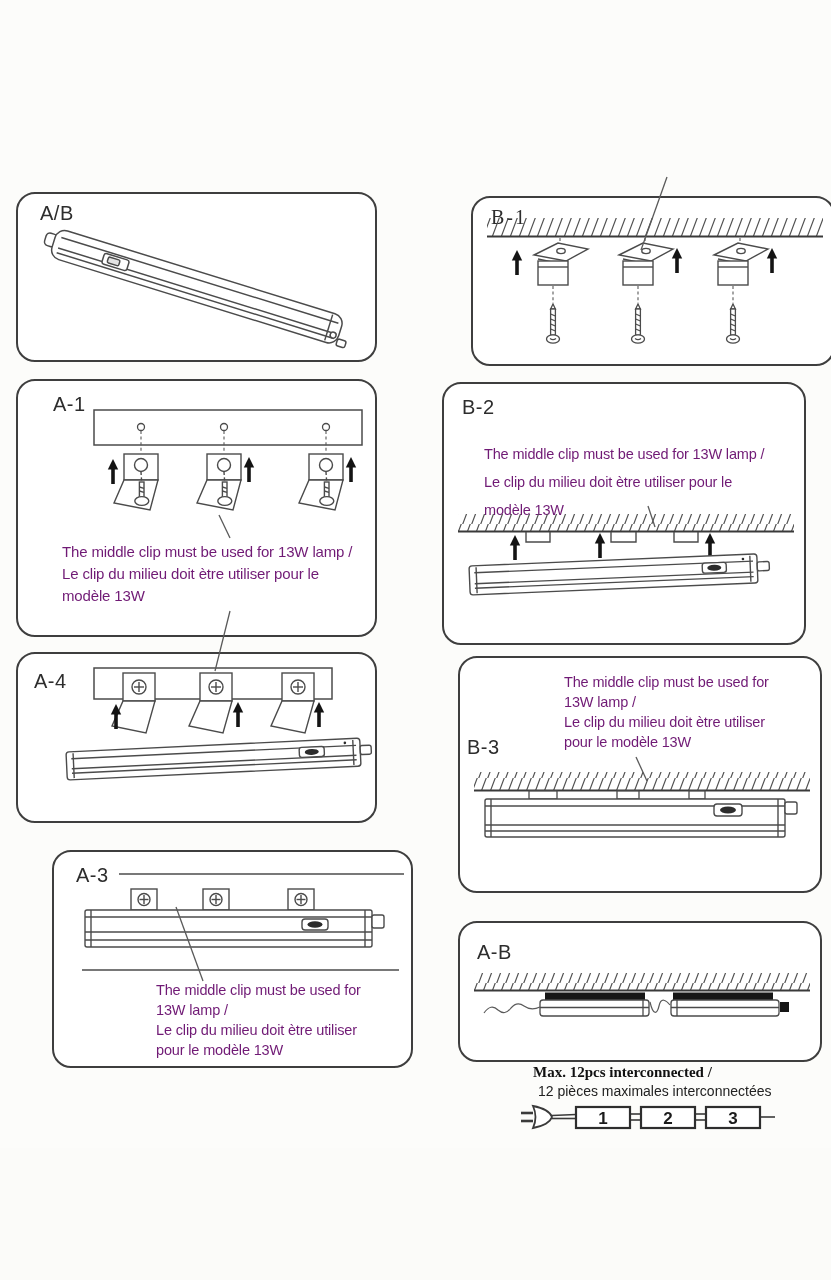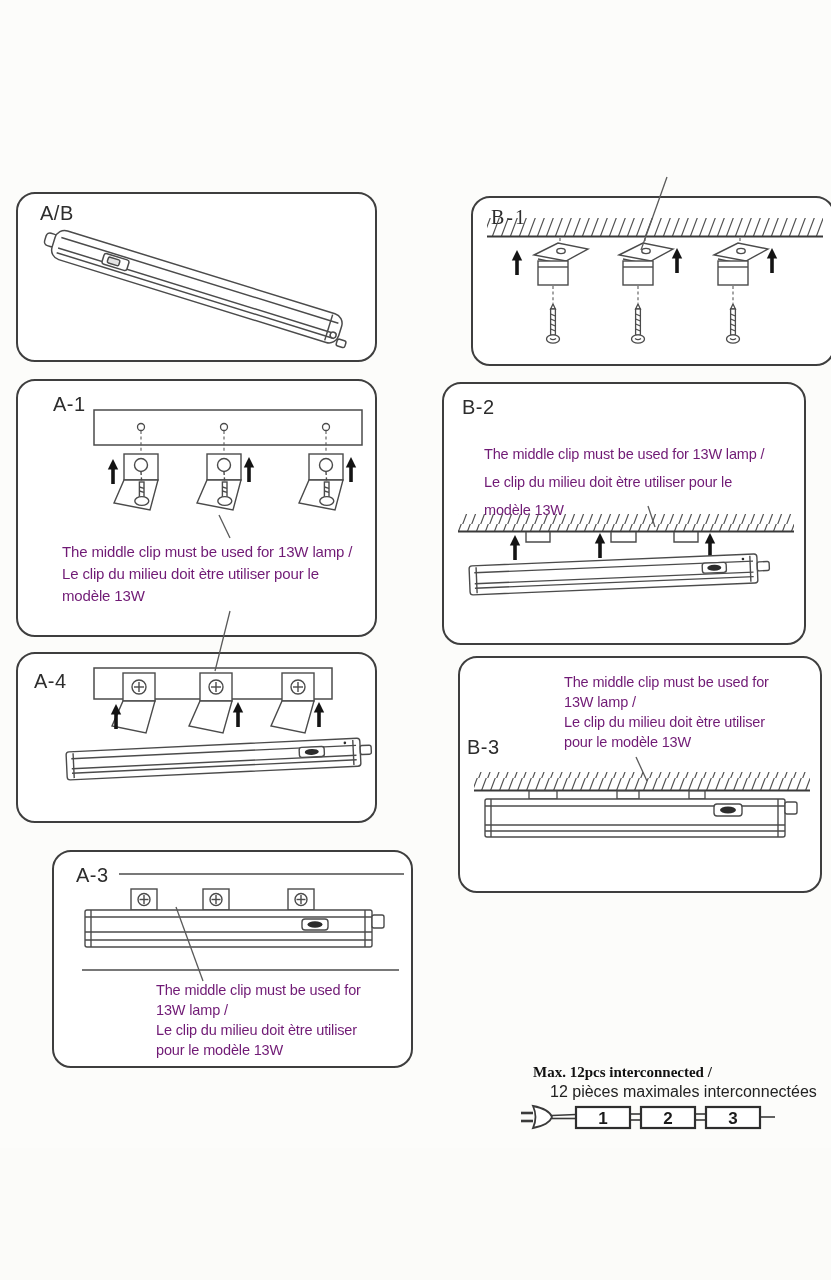--- a/index.html
+++ b/index.html
@@ -10,21 +10,21 @@
   .plabel{position:absolute;font-size:20px;color:#2d2d2d;letter-spacing:.5px;}
   .plabel.serif{font-family:"Liberation Serif","DejaVu Serif",serif;letter-spacing:2px;}
   .note{position:absolute;font-size:14.5px;letter-spacing:-.15px;color:#701a75;}
   .note div{white-space:nowrap;}
   .note.lh22 div{line-height:22px;}
   .note.lh28 div{line-height:28px;}
   .note.lh20 div{line-height:20px;}
   .overlay{position:absolute;left:0;top:0;pointer-events:none;z-index:5;}
   .footer-en{position:absolute;left:533px;top:1064px;font-family:"Liberation Serif","DejaVu Serif",serif;
              font-weight:bold;font-size:15px;color:#111;text-align:right;}
-  .footer-fr{position:absolute;left:550px;top:1083px;font-size:16px;color:#222;text-align:center;}
+  .footer-fr{position:absolute;left:538px;top:1083px;font-size:14px;color:#222;text-align:center;}
 </style>
 </head>
 <body>
 
 <div class="page">
 
   <svg width="0" height="0" style="position:absolute" aria-hidden="true">
     <defs>
       <pattern id="hatch" patternUnits="userSpaceOnUse" width="9" height="20">
         <line x1="0" y1="22" x2="9" y2="-2" stroke="#4f4f4f" stroke-width="1.2"></line>
@@ -277,20 +277,40 @@
       <line x1="28" y1="118" x2="345" y2="118" stroke="#4b4b4b" stroke-width="1.6"></line>
     </svg>
     <div class="note lh20" style="left:102px;top:128px;">
       <div>The middle clip must be used for</div>
       <div>13W lamp /</div>
       <div>Le clip du milieu doit ètre utiliser</div>
       <div>pour le modèle 13W</div>
     </div>
   </section>
 
+  <section class="panel" style="left:458px;top:921px;width:364px;height:141px;">
+    <span class="plabel" style="left:17px;top:18px;">A-B</span>
+    <svg class="draw" width="360" height="137">
+      <rect x="14" y="50" width="336" height="17" fill="url(#hatch)"></rect>
+      <line x1="14" y1="67.5" x2="350" y2="67.5" stroke="#3a3a3a" stroke-width="2"></line>
+      <rect x="85" y="69.5" width="100" height="7.5" fill="#161616"></rect>
+      <rect x="213" y="69.5" width="100" height="7.5" fill="#161616"></rect>
+      <g fill="#fff" stroke="#4b4b4b" stroke-width="1.3">
+        <rect x="80" y="77" width="109" height="16" rx="3"></rect>
+        <line x1="80" y1="84.5" x2="189" y2="84.5"></line>
+        <line x1="183" y1="77" x2="183" y2="93"></line>
+        <rect x="211" y="77" width="108" height="16" rx="3"></rect>
+        <line x1="211" y1="84.5" x2="319" y2="84.5"></line>
+        <line x1="217" y1="77" x2="217" y2="93"></line>
+      </g>
+      <path d="M24,90 q7,-10 14,-3 q7,6 13,-2 q6,-7 13,-2 q7,5 16,1" fill="none" stroke="#5a5a5a" stroke-width="1.2"></path>
+      <path d="M190,79 c3,13 7,13 9,4 s7,-6 11,-1" fill="none" stroke="#5a5a5a" stroke-width="1.2"></path>
+      <rect x="320" y="79" width="9" height="10" fill="#161616"></rect>
+    </svg>
+  </section>
 
   <p class="footer-en" style="margin:0;">Max. 12pcs interconnected /</p>
   <p class="footer-fr" style="margin:0;">12 pièces maximales interconnectées</p>
 
   <svg style="position:absolute;left:506px;top:1100px;" width="285" height="42">
     <g fill="#fff" stroke="#3a3a3a" stroke-width="2">
       <line x1="15" y1="13" x2="27" y2="13" stroke-width="2.6"></line>
       <line x1="15" y1="21" x2="27" y2="21" stroke-width="2.6"></line>
       <path d="M27,6 Q43,9 46,17 Q43,25 27,28 Q32,17 27,6 Z" stroke-width="1.8"></path>
     </g>

